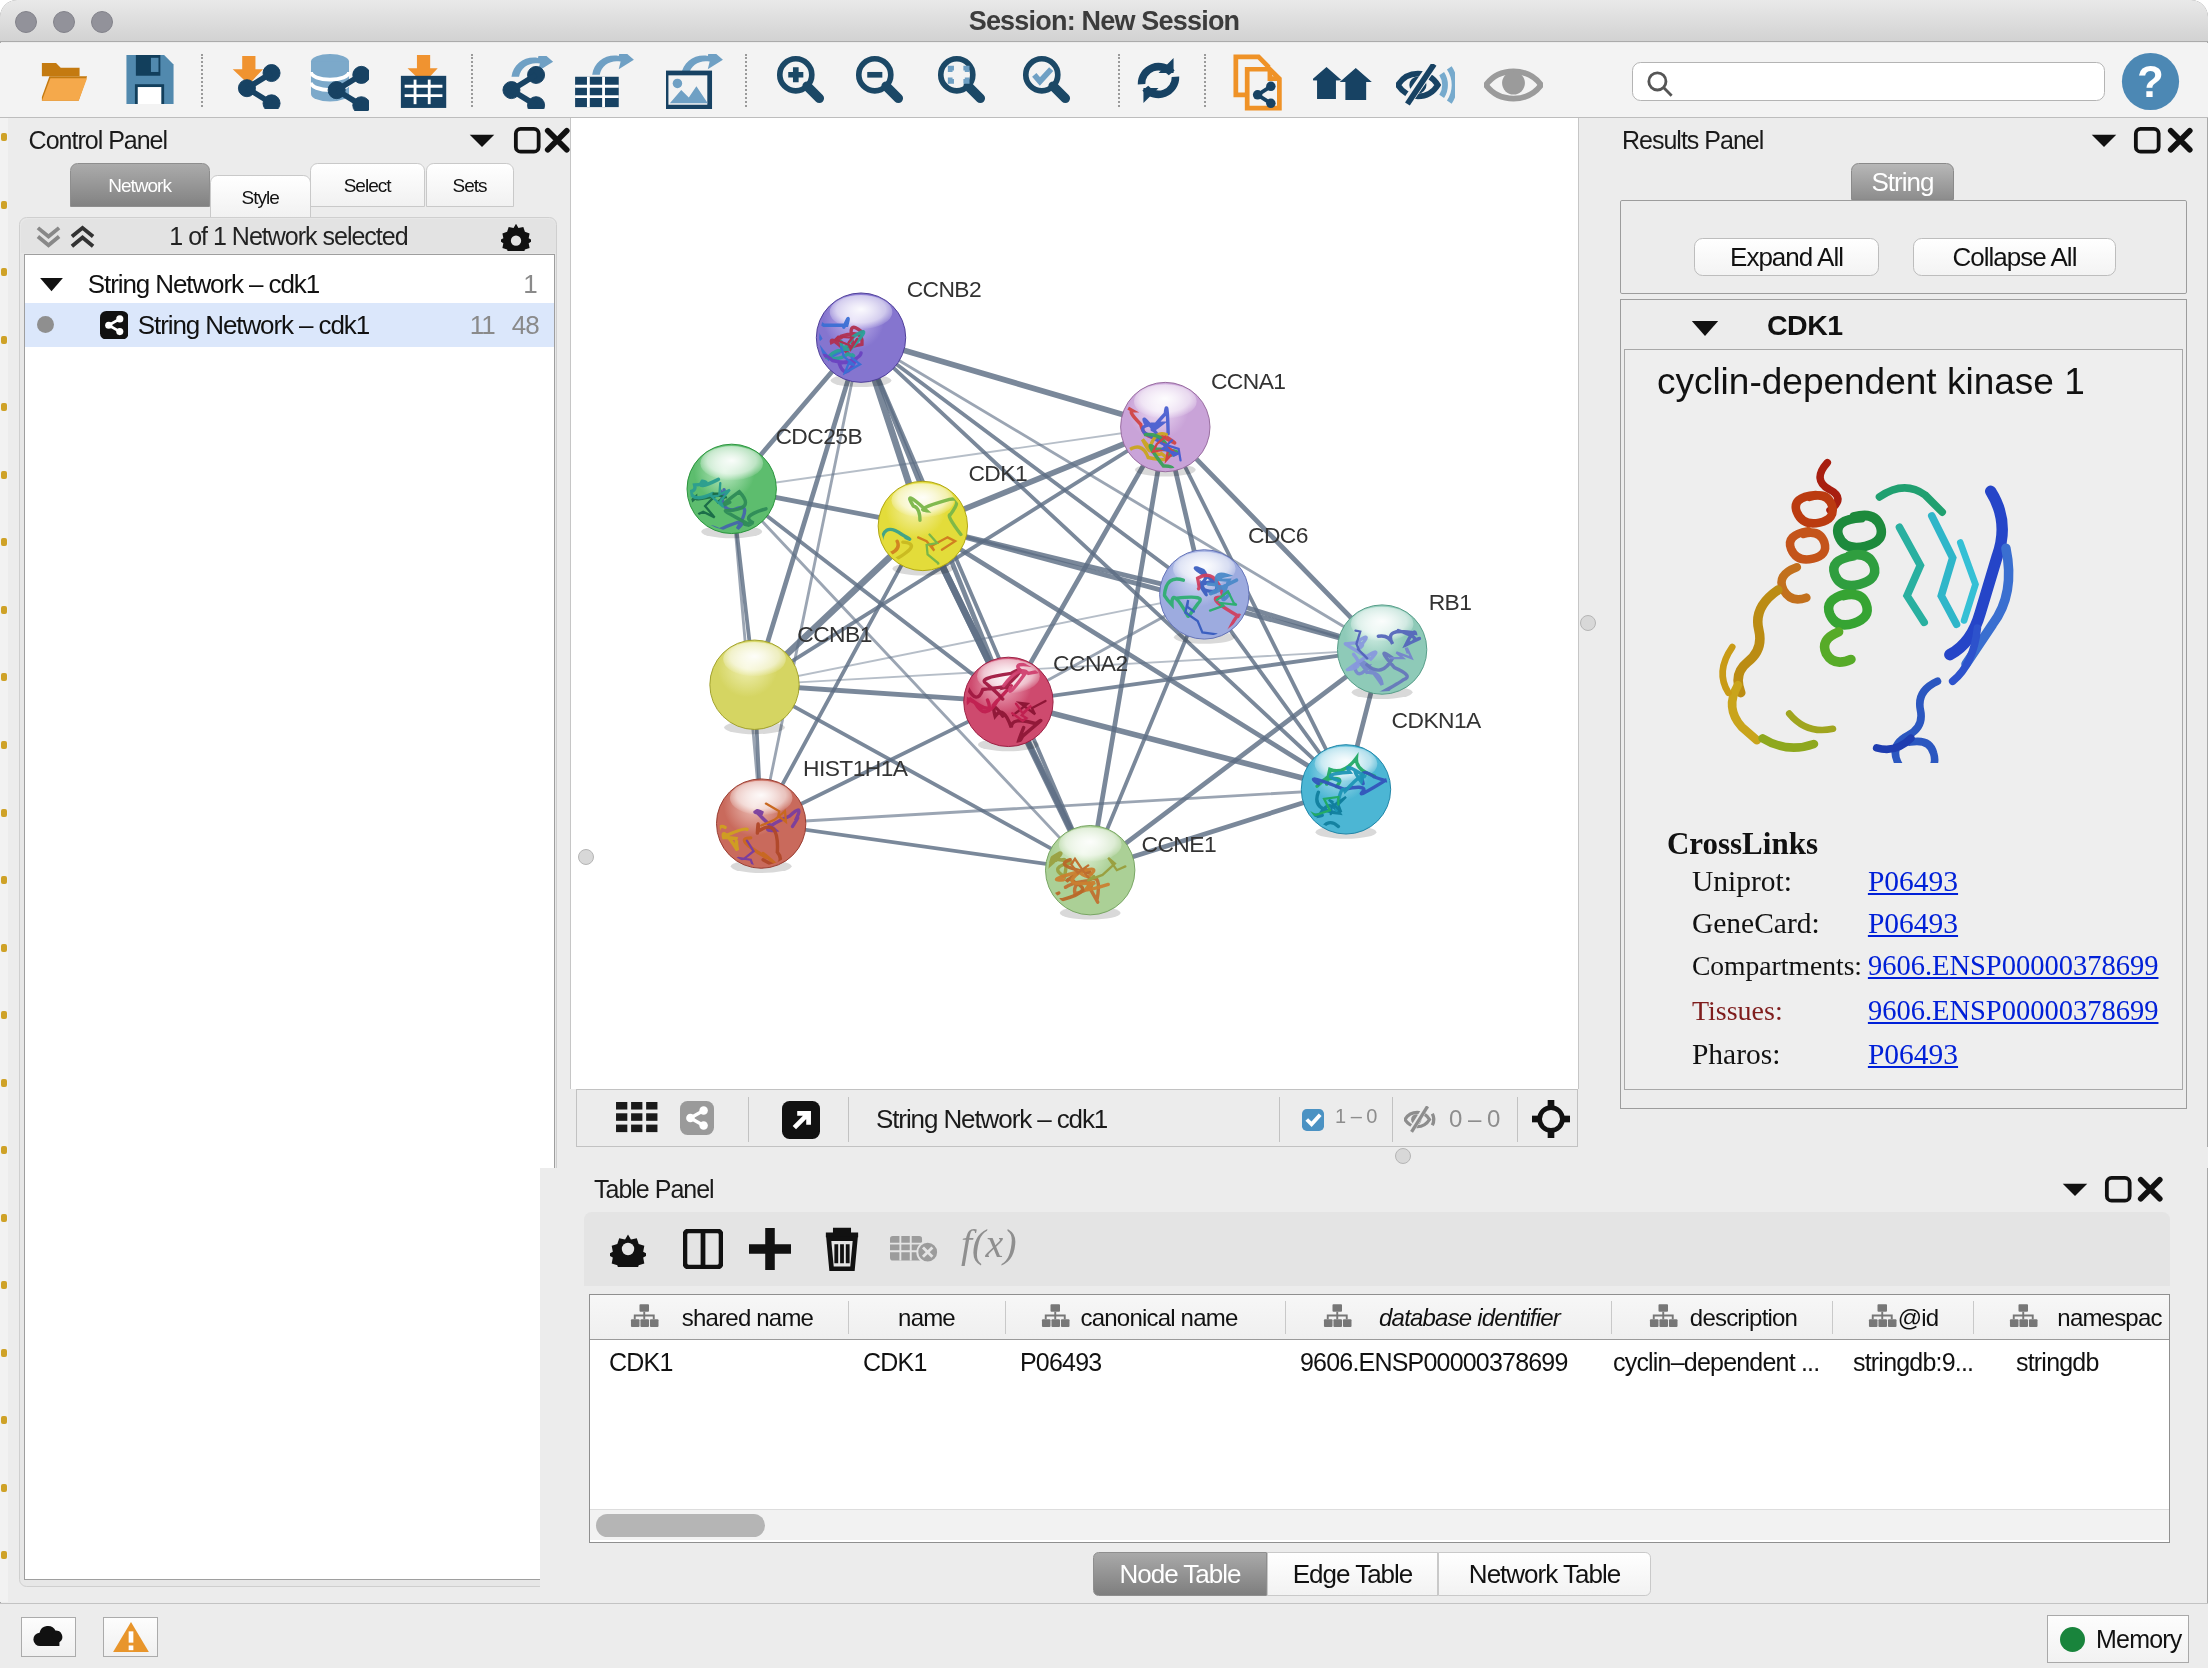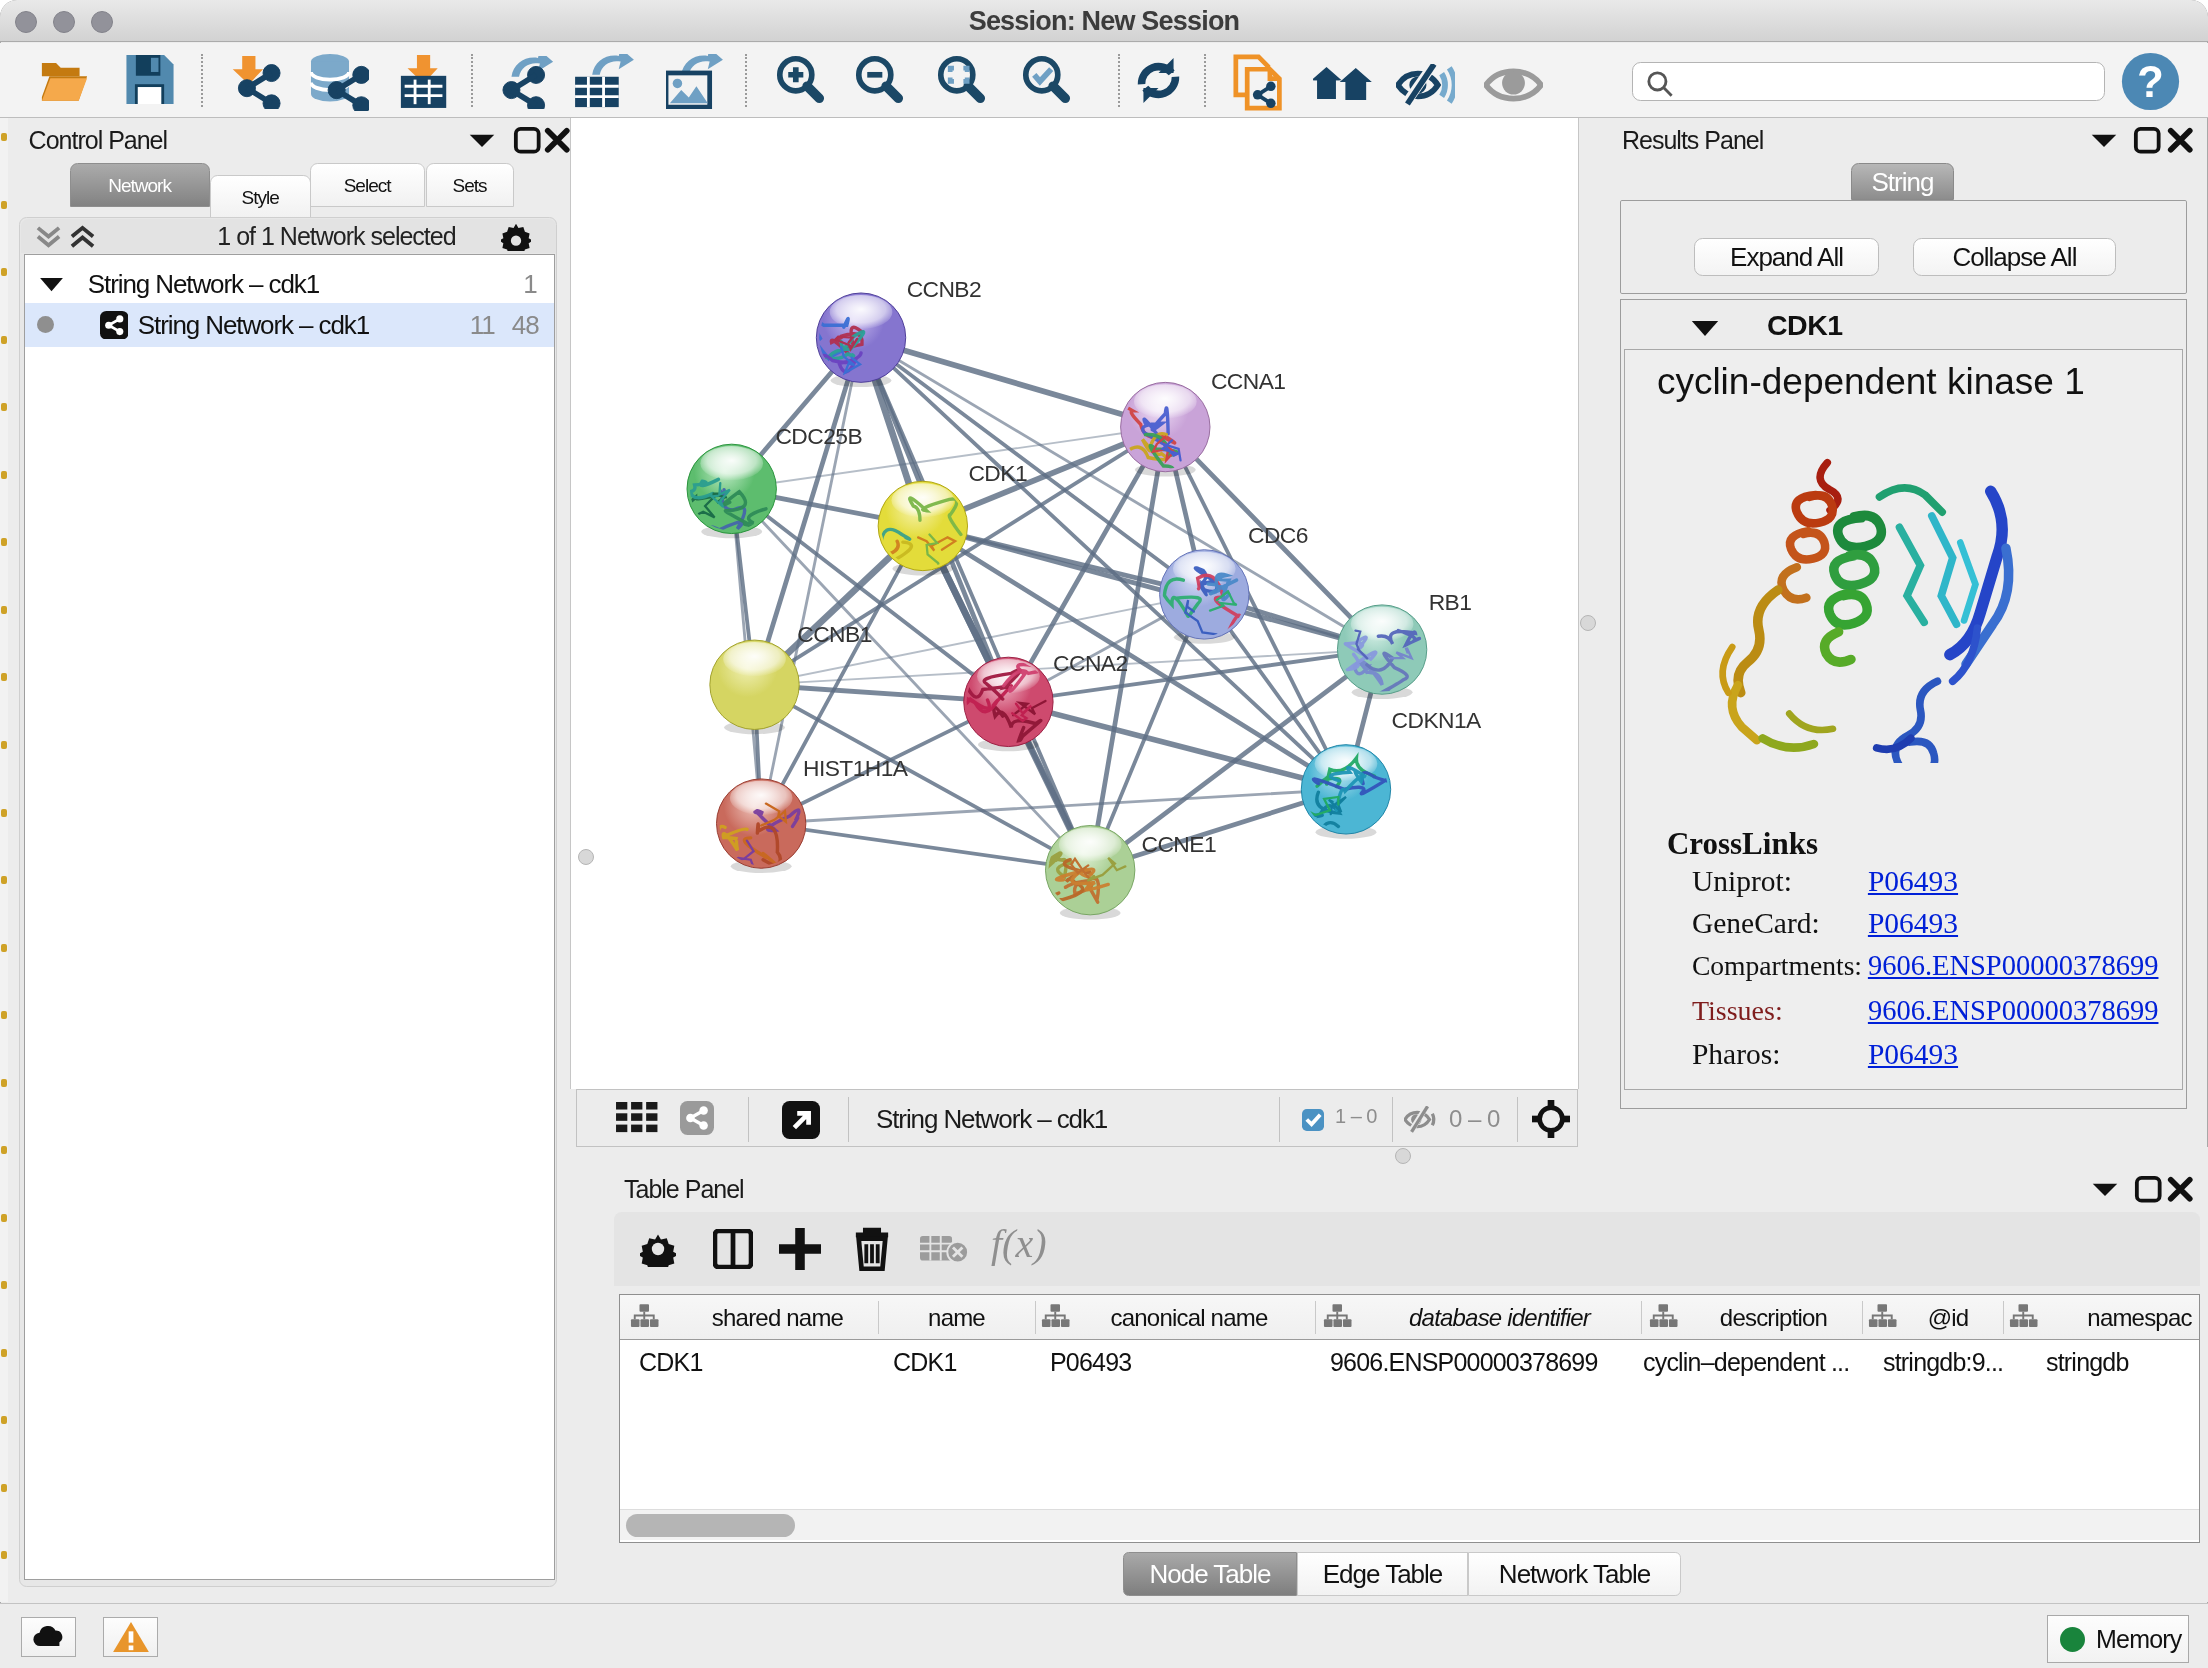--- a/index.html
+++ b/index.html
@@ -33,21 +33,21 @@
 .results { position:absolute; left:1579px; top:118px; width:503px; height:1029px; background:#ececec; }
 .rbox { position:absolute; background:#ececec; border:1px solid #9c9c9c; }
 .btn { position:absolute; height:38px; line-height:36px; text-align:center; font-size:26px; letter-spacing:-1px; color:#111;
   background:linear-gradient(#ffffff,#f3f3f3); border:1px solid #bdbdbd; border-radius:8.6px; }
 .serif { font-family:"Liberation Serif",serif; }
 a.lnk { color:#0020d8; text-decoration:underline; font-family:"Liberation Serif",serif; }
 
 .splith { position:absolute; left:570px; top:1147px; width:1639px; height:21px; background:#ececec; }
 .knob { position:absolute; width:16px; height:16px; border-radius:50%; background:#d8d8d8; border:1px solid #b5b5b5; }
 
-.tpanel { position:absolute; left:570px; top:1168px; width:1639px; height:434px; background:#ececec; }
+.tpanel { position:absolute; left:540px; top:1168px; width:1639px; height:434px; background:#ececec; }
 .ttoolbar { position:absolute; left:44px; top:44px; width:1586px; height:74px; background:#e4e4e4; border-radius:7.6px 7.6px 0 0; }
 .tbl { position:absolute; left:49px; top:126px; width:1581px; height:249px; background:#fff; border:1.9px solid #8f8f8f; }
 .thead { position:absolute; left:0; top:0; width:100%; height:45px; background:linear-gradient(#f7f7f7,#efefef); border-bottom:1.9px solid #9a9a9a; }
 .thsep { position:absolute; top:5.7px; height:33px; width:0; border-left:1.9px solid #c9c9c9; }
 .th { position:absolute; top:0; height:45px; line-height:45px; font-size:24px; letter-spacing:-0.8px; color:#111; text-align:center; }
 .td { position:absolute; top:52px; font-size:25px; color:#111; letter-spacing:-0.8px; }
 .btab { position:absolute; height:44px; line-height:42px; text-align:center; font-size:26px; letter-spacing:-1px; color:#111;
   background:linear-gradient(#ffffff,#f2f2f2); border:1px solid #c9c9c9; }
 .btab.sel { background:linear-gradient(#a9a9a9,#7e7e7e); color:#fff; border-color:#8e8e8e; }
 
@@ -286,21 +286,21 @@
         <svg class="abs" style="left:14.3px;top:5.7px;" width="27" height="25" viewBox="0 0 28 26">
           <g fill="none" stroke="#888" stroke-width="4">
               <path d="M3,3 l11,9 11,-9 M3,12 l11,9 11,-9"></path>
             </g>
         </svg>
         <svg class="abs" style="left:48px;top:5.7px;" width="27" height="25" viewBox="0 0 28 26">
           <g fill="none" stroke="#333" stroke-width="4">
               <path d="M3,12 l11,-9 11,9 M3,22 l11,-9 11,9"></path>
             </g>
         </svg>
-        <div style="position:absolute;left:0;top:0;width:100%;height:34px;line-height:34px;text-align:center;font-size:25px;letter-spacing:-1px;color:#222;margin-left:48px;">1 of 1 Network selected</div>
+        <div style="position:absolute;left:0;top:0;width:100%;height:34px;line-height:34px;text-align:center;font-size:25px;letter-spacing:-1px;color:#222;">1 of 1 Network selected</div>
         <svg class="abs" style="left:480px;top:1.9px;" width="30" height="30" viewBox="0 0 32 32">
           <path fill="#111" d="M16,3 l2.6,4.5 5.2,-1 1.7,5 5,1.7 -1,5.2 4.5,2.6 -4.5,2.6 1,5.2 -5,1.7 -1.7,5 -5.2,-1 -2.6,4.5 -2.6,-4.5 -5.2,1 -1.7,-5 -5,-1.7 1,-5.2 -4.5,-2.6 4.5,-2.6 -1,-5.2 5,-1.7 1.7,-5 5.2,1 z"></path>
           <circle cx="16" cy="21" r="5.5" fill="#e3e3e3"></circle>
         </svg>
       </div>
       <div class="clist" id="clist">
         <div style="position:absolute;left:0;top:0;width:100%;height:48px;">
           <svg class="abs" style="left:13.3px;top:21px;" width="27" height="19" viewBox="0 0 28 20">
               <path d="M2,2 h24 l-12,14 z" fill="#111"></path>
             </svg>

